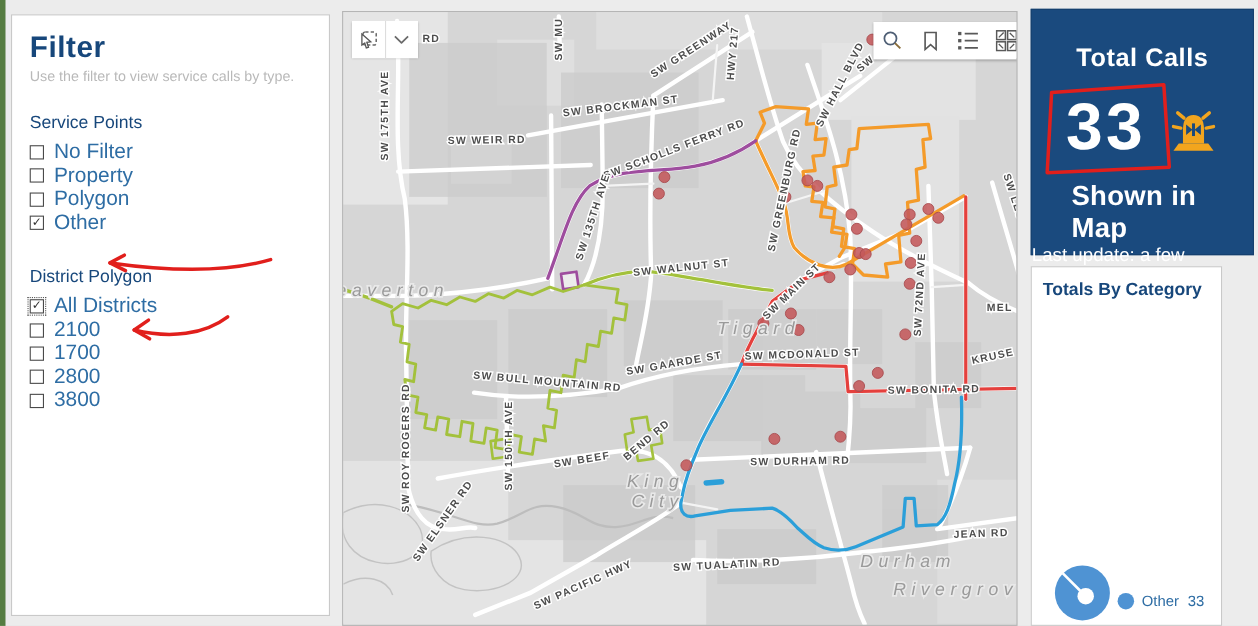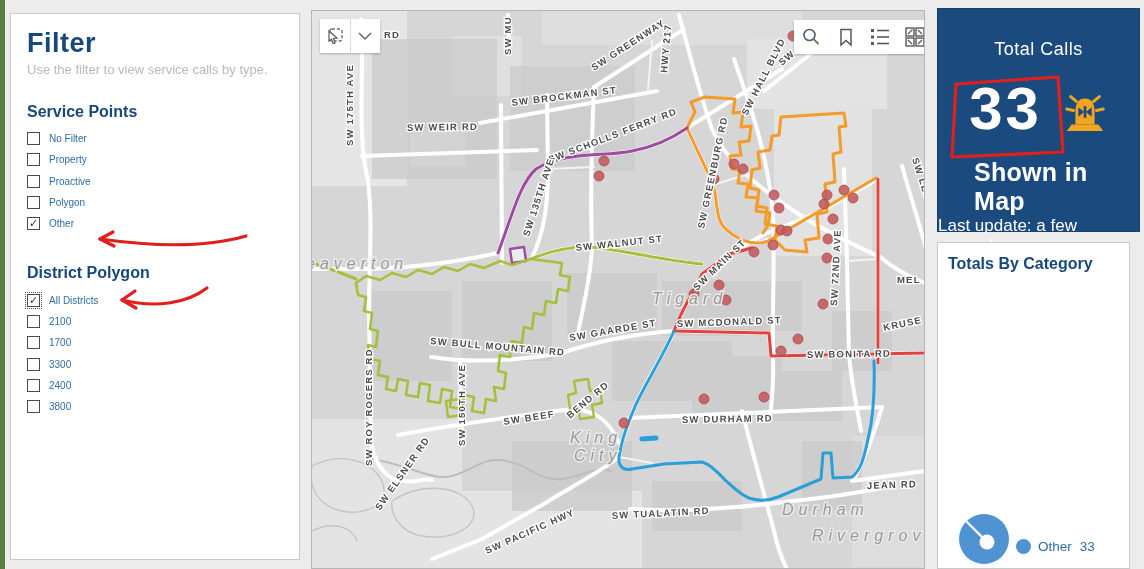--- a/index.html
+++ b/index.html
@@ -5,56 +5,56 @@
   html,body{margin:0;padding:0;}
   body{width:1144px;height:569px;position:relative;overflow:hidden;background:#ececec;
        font-family:"Liberation Sans","DejaVu Sans",sans-serif;}
   .green-strip{position:absolute;left:0;top:0;width:5px;height:569px;background:#567d42;}
   .panel{position:absolute;background:#fff;border:1px solid #c9c9c9;box-sizing:border-box;}
 
   
   .filter-panel{left:10px;top:13px;width:290px;height:547px;padding:14px 16px;}
   .filter-title{color:#17477b;font-size:27px;font-weight:bold;letter-spacing:.5px;}
   .filter-sub{color:#b9b9b9;font-size:13px;margin-top:3px;}
-  .section-header{color:#17477b;font-size:16px;font-weight:bold;margin:0 0 7px 0;}
+  .section-header{color:#17477b;font-size:16px;font-weight:normal;margin:0 0 7px 0;}
   .sec-sp{margin-top:26px;}
   .sec-dp{margin-top:30px;}
   .cb-row{display:flex;align-items:center;height:21.3px;}
   .cb{width:13px;height:13px;border:1.5px solid #4a4a4a;background:#fff;display:inline-flex;
       align-items:center;justify-content:center;font-size:11px;line-height:11px;color:#333;
       box-sizing:border-box;flex:0 0 13px;}
   .cb.focused{outline:1px dotted #555;outline-offset:1px;}
-  .cb-label{color:#2e6da4;font-size:10px;margin-left:9px;white-space:nowrap;}
+  .cb-label{color:#2e6da4;font-size:19px;margin-left:9px;white-space:nowrap;}
 
   
   .map-panel{left:311px;top:10px;width:614px;height:559px;background:#d6d6d6;border:1px solid #b5b5b5;overflow:hidden;padding:0;}
   .map-panel svg{display:block;}
   .street-label{font-size:9.5px;font-weight:bold;letter-spacing:1.2px;fill:#4d4d4d;
       stroke:#ffffff;stroke-width:2.6px;paint-order:stroke;font-family:"Liberation Sans",sans-serif;}
   .city-label{font-size:16px;font-style:italic;letter-spacing:5px;fill:#9a9a9a;
       stroke:#e9e9e9;stroke-width:3px;paint-order:stroke;font-family:"Liberation Sans",sans-serif;}
   .call-dot{fill:#c4595b;fill-opacity:.88;stroke:#a94b4e;stroke-width:.8;}
   .map-toolbar{position:absolute;background:#fff;box-shadow:0 1px 2px rgba(0,0,0,.25);display:flex;align-items:center;}
   .tb-left{left:8px;top:8px;width:60px;height:34px;}
   .tb-right{left:482px;top:9px;width:138px;height:34px;justify-content:space-around;}
   .tb-btn{display:flex;align-items:center;justify-content:center;flex:1;height:100%;cursor:pointer;}
   .tb-left .tb-btn:first-child{border-right:1px solid #ddd;}
 
   
   .calls-panel{left:937px;top:8px;width:203px;height:224px;background:#1a4a7e;border:1px solid #16406e;
       color:#fff;display:flex;flex-direction:column;align-items:center;}
-  .calls-title{font-size:18px;font-weight:normal;margin-top:30px;letter-spacing:.5px;}
+  .calls-title{font-size:23px;font-weight:bold;margin-top:30px;letter-spacing:.5px;}
   .calls-mid{display:flex;align-items:center;margin-top:14px;height:78px;}
   .calls-value{font-size:60px;font-weight:bold;letter-spacing:3px;line-height:70px;}
   .calls-siren{margin-left:20px;margin-top:6px;}
   .calls-sub{font-size:25px;font-weight:bold;margin-top:14px;letter-spacing:.3px;margin-left:36px;}
   .last-update{align-self:flex-end;font-size:17px;margin:auto 20px 5px 0;color:#fff;}
 
   
-  .cat-panel{left:937px;top:242px;width:193px;height:327px;}
+  .cat-panel{left:937px;top:242px;width:174px;height:327px;}
   .cat-header{color:#17477b;font-size:16px;font-weight:bold;padding:12px 0 0 10px;}
   .cat-legend{position:absolute;left:78px;top:296px;display:flex;align-items:center;}
   .legend-dot{width:15px;height:15px;border-radius:50%;background:#4f93d3;flex:0 0 15px;}
   .legend-label{color:#2e6da4;font-size:13.5px;margin-left:7px;}
   .legend-value{color:#2e6da4;font-size:13.5px;margin-left:8px;}
   .donut-wrap{position:absolute;left:18px;top:268px;}
 
   
   .annotations{position:absolute;left:0;top:0;width:1144px;height:569px;pointer-events:none;z-index:20;}
 </style>
@@ -73,24 +73,20 @@
         <div class="cb-row">
           <span class="cb"></span>
           <span class="cb-label">No Filter</span>
         </div>
         <div class="cb-row">
           <span class="cb"></span>
           <span class="cb-label">Property</span>
         </div>
         <div class="cb-row">
           <span class="cb"></span>
-          <span class="cb-label">Proactive</span>
-        </div>
-        <div class="cb-row">
-          <span class="cb"></span>
           <span class="cb-label">Polygon</span>
         </div>
         <div class="cb-row">
           <span class="cb checked">✓</span>
           <span class="cb-label">Other</span>
         </div>
       </div>
   </div>
 
   <div class="sec-dp">
@@ -103,25 +99,21 @@
         <div class="cb-row">
           <span class="cb"></span>
           <span class="cb-label">2100</span>
         </div>
         <div class="cb-row">
           <span class="cb"></span>
           <span class="cb-label">1700</span>
         </div>
         <div class="cb-row">
           <span class="cb"></span>
-          <span class="cb-label">3300</span>
-        </div>
-        <div class="cb-row">
-          <span class="cb"></span>
-          <span class="cb-label">2400</span>
+          <span class="cb-label">2800</span>
         </div>
         <div class="cb-row">
           <span class="cb"></span>
           <span class="cb-label">3800</span>
         </div>
       </div>
   </div>
 </div>
 
 <div class="panel map-panel">

